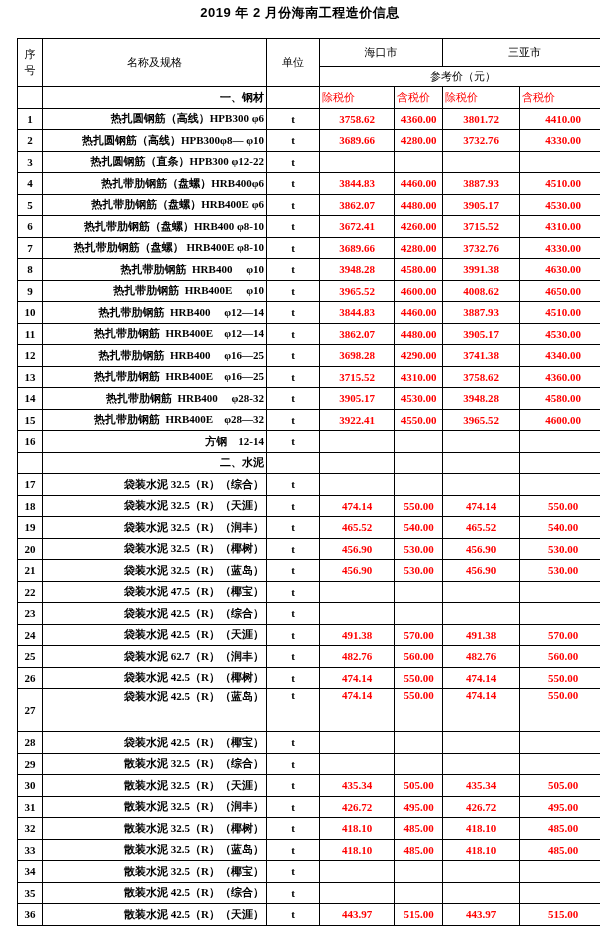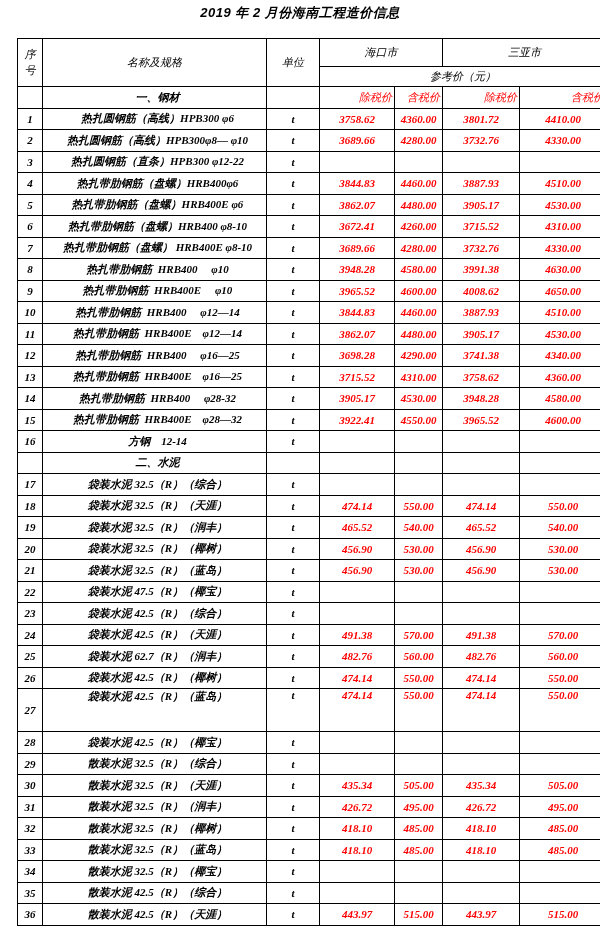--- a/index.html
+++ b/index.html
@@ -3,21 +3,21 @@
 <meta charset="utf-8">
 <style>
   * { box-sizing: border-box; }
   html, body {
     margin: 0; padding: 0;
     width: 600px; height: 926px;
     background: #ffffff;
     font-family: "Liberation Serif", "DejaVu Serif", serif;
     color: #000;
   }
-  .page { position: relative; width: 600px; height: 926px; overflow: hidden; font-style: italic; }
+  .page { position: relative; width: 600px; height: 926px; overflow: hidden; }
   .doc-title {
     position: absolute; top: 4px; left: 0; width: 600px;
     text-align: center;
     font-size: 13px; font-weight: bold;
     letter-spacing: 0.5px;
     font-family: "Liberation Sans", "DejaVu Sans", sans-serif;
   }
   table.price-table {
     position: absolute; left: 17px; top: 38px;
     width: 589px;
@@ -36,24 +36,24 @@
     text-align: center;
     line-height: 1.45;
   }
   .price-table thead tr.h1 { height: 28px; }
   .price-table thead tr.h2 { height: 20px; }
   .price-table tbody tr { height: 21.5px; }
   .price-table tbody tr.tall { height: 43px; }
   .price-table tbody tr.tall td { vertical-align: top; padding-top: 0; }
   .price-table tbody tr.tall td.no { vertical-align: middle; padding-top: 0; }
   td.no   { text-align: center; font-weight: bold; }
-  td.name { text-align: center; padding-left: 8px; font-weight: bold; white-space: pre; }
+  td.name { text-align: right; padding-left: 8px; font-weight: bold; white-space: pre; }
   td.unit { text-align: center; font-weight: bold; }
   td.val  { text-align: center; font-weight: bold; color: #ff0000; }
-  td.lab  { text-align: right; font-weight: normal; color: #ff0000; }
+  td.lab  { text-align: left; font-weight: normal; color: #ff0000; }
 </style>
 </head>
 <body>
 
 <div class="page">
 
   <div class="doc-title">2019 年 2 月份海南工程造价信息</div>
 
   <table class="price-table">
     <colgroup>

